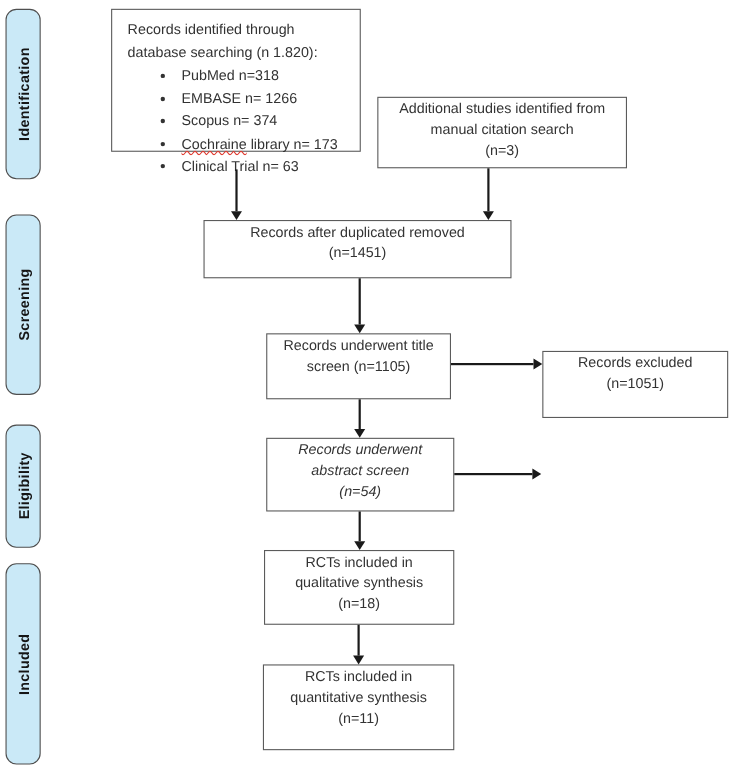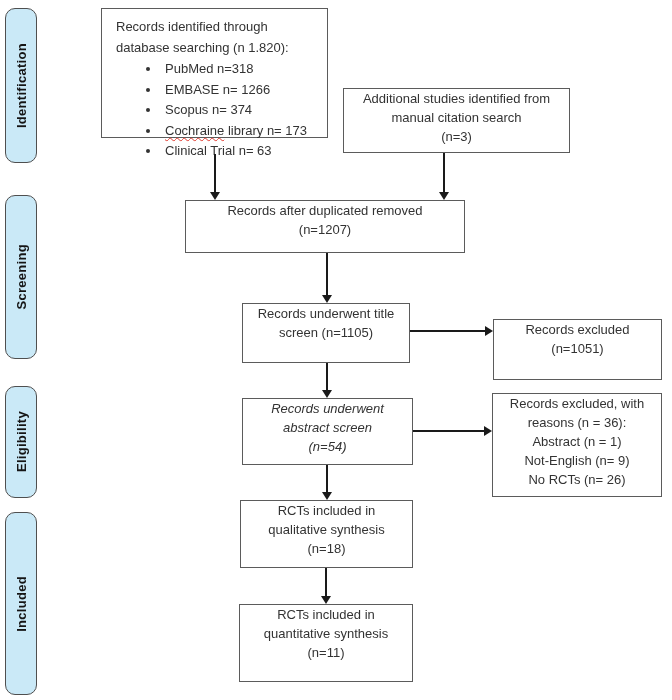--- a/index.html
+++ b/index.html
@@ -106,46 +106,39 @@
   </div>
 
   <div class="fbox" id="b2">
     <div class="btxt">Additional studies identified from
 manual citation search
 (n=3)</div>
   </div>
 
   <div class="fbox" id="b3">
     <div class="btxt">Records after duplicated removed
-(n=1207)</div>
+(n=1451)</div>
   </div>
 
   <div class="fbox" id="b4">
     <div class="btxt">Records underwent title
 screen (n=1105)</div>
   </div>
 
   <div class="fbox" id="b5">
     <div class="btxt">Records excluded
 (n=1051)</div>
   </div>
 
   <div class="fbox" id="b6">
     <div class="btxt">Records underwent
 abstract screen
 (n=54)</div>
   </div>
 
-  <div class="fbox" id="b7">
-    <div class="btxt">Records excluded, with
-reasons (n = 36):
-Abstract (n = 1)
-Not-English (n= 9)
-No RCTs (n= 26)</div>
-  </div>
 
   <div class="fbox" id="b8">
     <div class="btxt">RCTs included in
 qualitative synthesis
 (n=18)</div>
   </div>
 
   <div class="fbox" id="b9">
     <div class="btxt">RCTs included in
 quantitative synthesis

